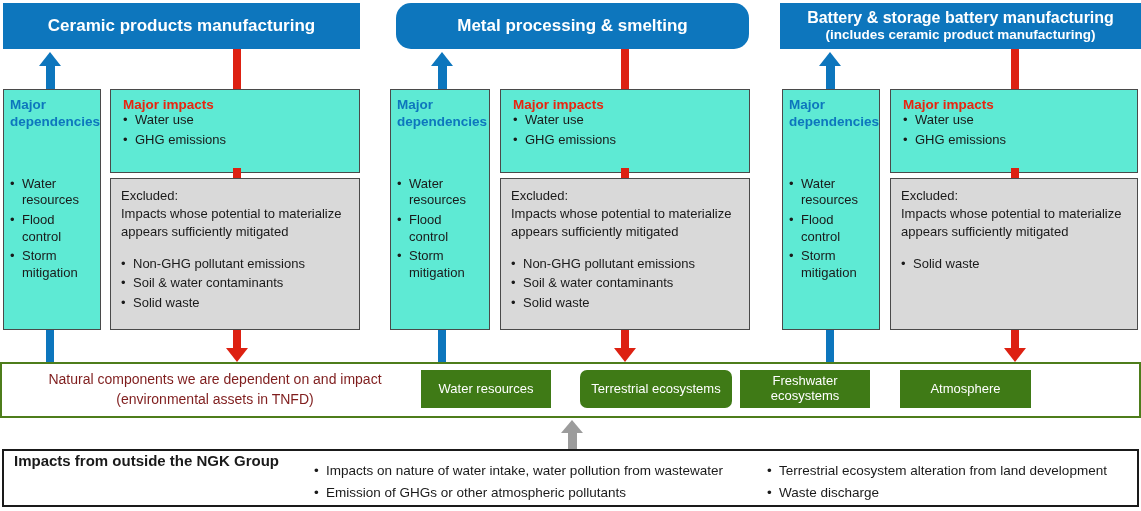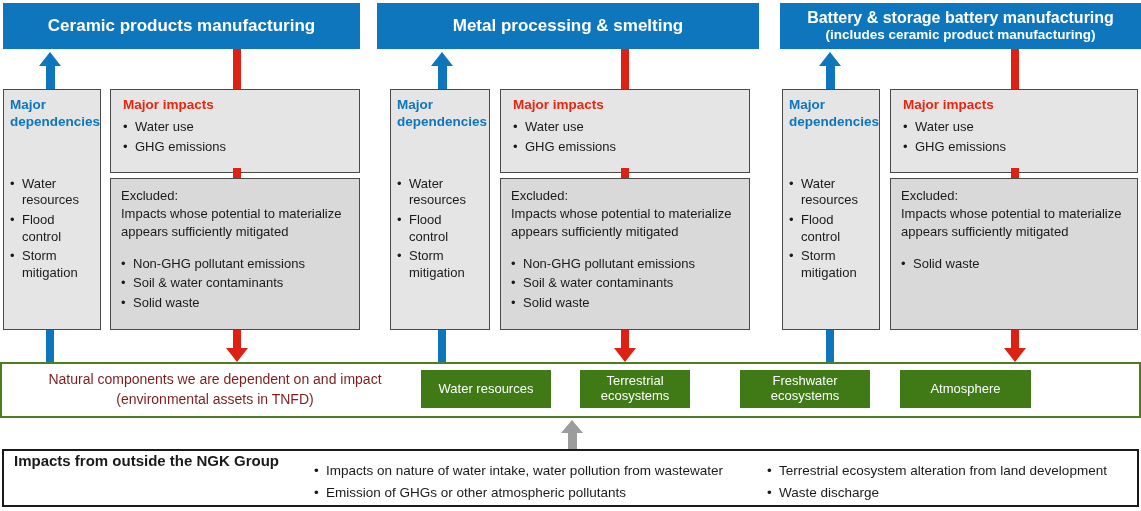--- a/index.html
+++ b/index.html
@@ -9,79 +9,79 @@
   }
   
   .sector-header {
     position:absolute; top:3px; height:46px; background:#0d76bd; color:#ffffff;
     display:flex; flex-direction:column; align-items:center; justify-content:center;
     text-align:center; line-height:1.18;
   }
   .sector-header .hdr-title { font-weight:bold; font-size:17px; }
   .sector-header .hdr-sub   { font-weight:bold; font-size:13.5px; }
   .s0-header { left:3px;   width:357px; }
-  .s1-header { left:377px; width:382px; }
+  .s1-header { left:396px; width:353px;border-radius:15px; }
   .s2-header { left:780px; width:361px; }
   .s2-header .hdr-title { font-size:16px; }
 
   
   .arrow-up { position:absolute; width:22px; display:flex; flex-direction:column; align-items:center; }
   .arrow-up .head { width:0; height:0; border-left:11px solid transparent; border-right:11px solid transparent; border-bottom:14px solid #0d76bd; }
   .arrow-up .shaft { width:9px; background:#0d76bd; }
 
   .arrow-down { position:absolute; width:22px; display:flex; flex-direction:column; align-items:center; }
   .arrow-down .shaft { width:8px; background:#dd2112; }
   .arrow-down .head { width:0; height:0; border-left:11px solid transparent; border-right:11px solid transparent; border-top:14px solid #dd2112; }
 
   .vline-red  { position:absolute; width:8px; background:#dd2112; }
   .vline-blue { position:absolute; width:8px; background:#0d76bd; }
 
   .arrow-up-gray { position:absolute; width:22px; display:flex; flex-direction:column; align-items:center; }
   .arrow-up-gray .head { width:0; height:0; border-left:11px solid transparent; border-right:11px solid transparent; border-bottom:13px solid #9c9c9c; }
   .arrow-up-gray .shaft { width:9px; background:#9c9c9c; }
 
   
-  .box { position:absolute; background:#e5e5e5; border:1px solid #4a4a4a; box-sizing:border-box; }
+  .box { position:absolute; background:#5eead4; border:1px solid #4a4a4a; box-sizing:border-box; }
   .dep-box { top:89px; height:241px; padding:7px 6px; }
   .imp-box { top:89px; height:84px;  padding:7px 12px; }
   .exc-box { top:178px; height:152px; padding:8px 10px; background:#d9d9d9; font-size:13px; line-height:1.38; }
 
   .s0-dep { left:3px;   width:98px;  }
   .s0-imp, .s0-exc { left:110px; width:250px; }
   .s1-dep { left:390px; width:100px; }
   .s1-imp, .s1-exc { left:500px; width:250px; }
   .s2-dep { left:782px; width:98px;  }
   .s2-imp, .s2-exc { left:890px; width:248px; }
 
   .dep-title { color:#0d76bd; font-weight:bold; font-size:13.5px; line-height:1.25; }
   .imp-title { color:#e8250f; font-weight:bold; font-size:13.5px; }
 
   ul.blist { list-style:none; margin:0; padding:0; font-size:13px; line-height:1.28; }
   ul.blist li { position:relative; padding-left:12px; margin-bottom:3px; }
   ul.blist li::before { content:"\2022"; position:absolute; left:0; }
   .dep-box ul.blist { margin-top:45px; }
-  .imp-box ul.blist { margin-top:7px; }
+  .imp-box ul.blist { }
   .exc-box ul.blist { margin-top:15px; }
 
   
   .natural-bar {
     position:absolute; left:0; top:362px; width:1141px; height:56px;
     border:2px solid #4e7d1b; box-sizing:border-box; background:#ffffff;
   }
   .natural-label {
     position:absolute; left:18px; top:50%; transform:translateY(-50%);
     width:390px; text-align:center; font-size:14px; line-height:1.4; color:#7f1d1d;
   }
   .asset-box {
     position:absolute; top:6px; height:38px; background:#3f7a16; color:#ffffff;
     display:flex; align-items:center; justify-content:center; text-align:center;
     font-size:13px; line-height:1.15;
   }
   .asset-0 { left:419px; width:130px; }
-  .asset-1 { left:578px; width:110px; }
+  .asset-1 { left:578px; width:152px;border-radius:7px; }
   .asset-2 { left:738px; width:130px; }
   .asset-3 { left:898px; width:131px; }
 
   
   .external-box {
     position:absolute; left:2px; top:449px; width:1137px; height:58px;
     border:2px solid #1a1a1a; box-sizing:border-box; background:#ffffff;
   }
   .external-title { position:absolute; left:10px; top:1px; font-weight:bold; font-size:15px; }
   .external-col { position:absolute; top:10px; font-size:13.5px; }

